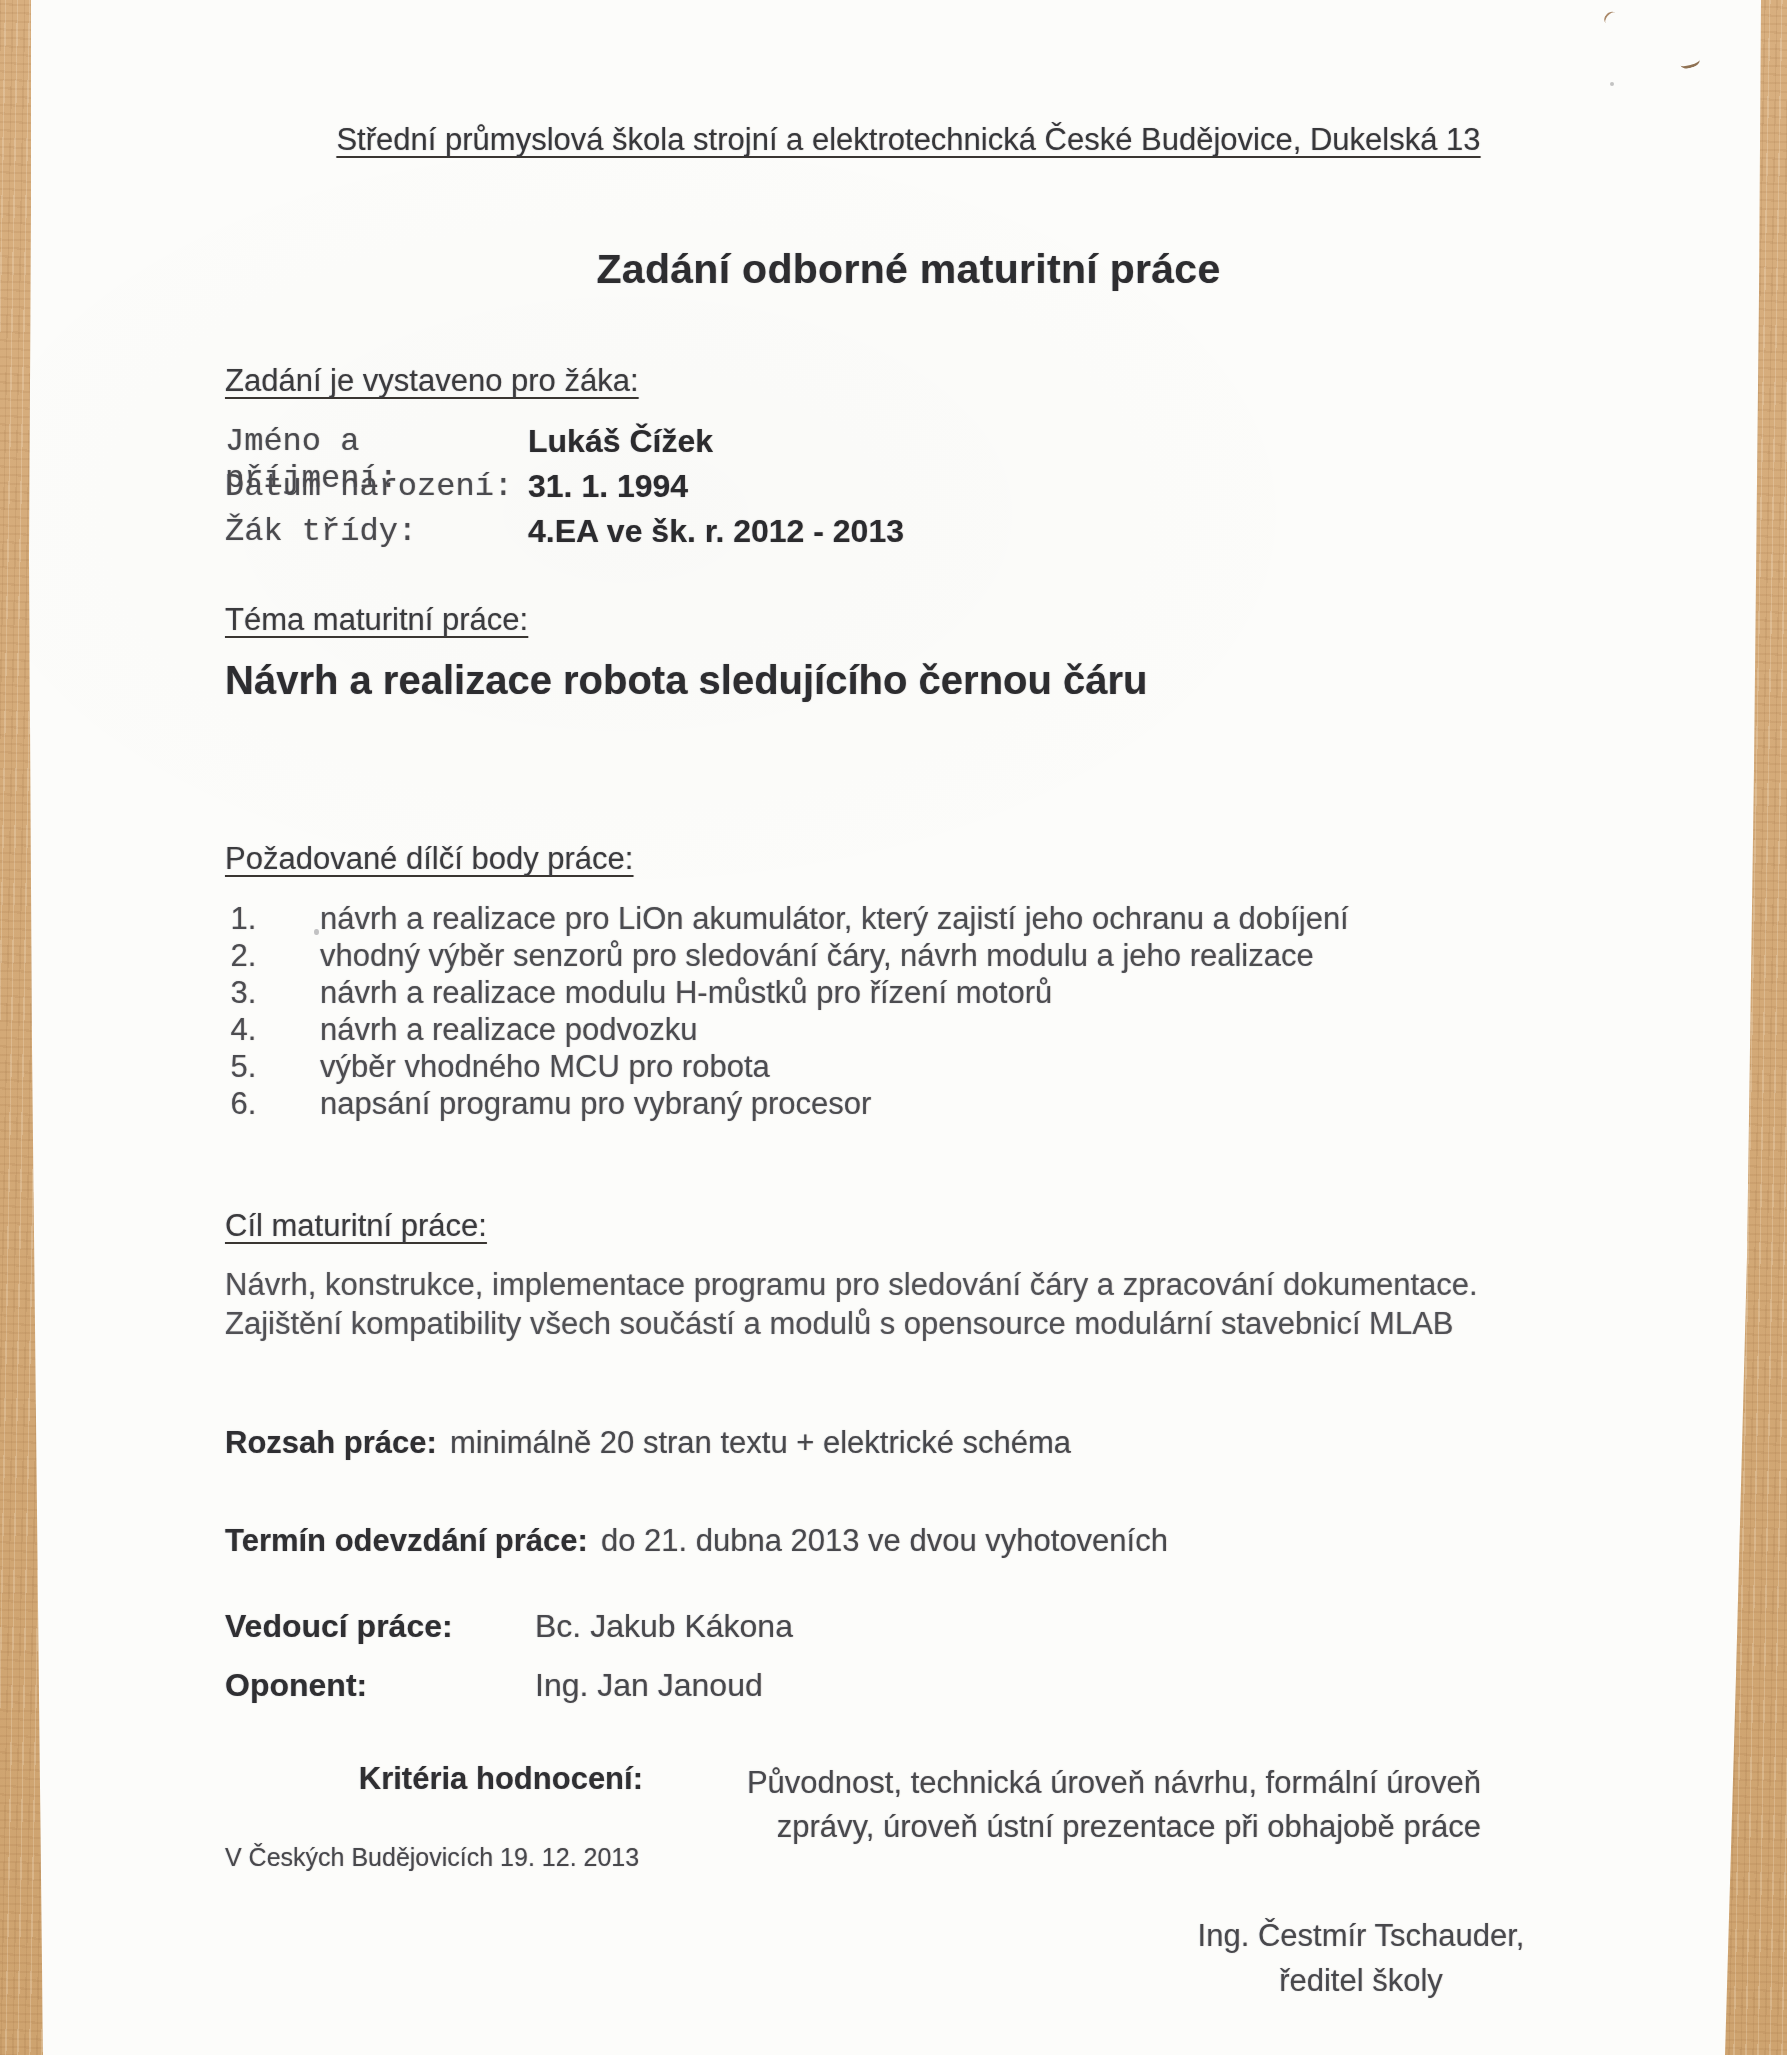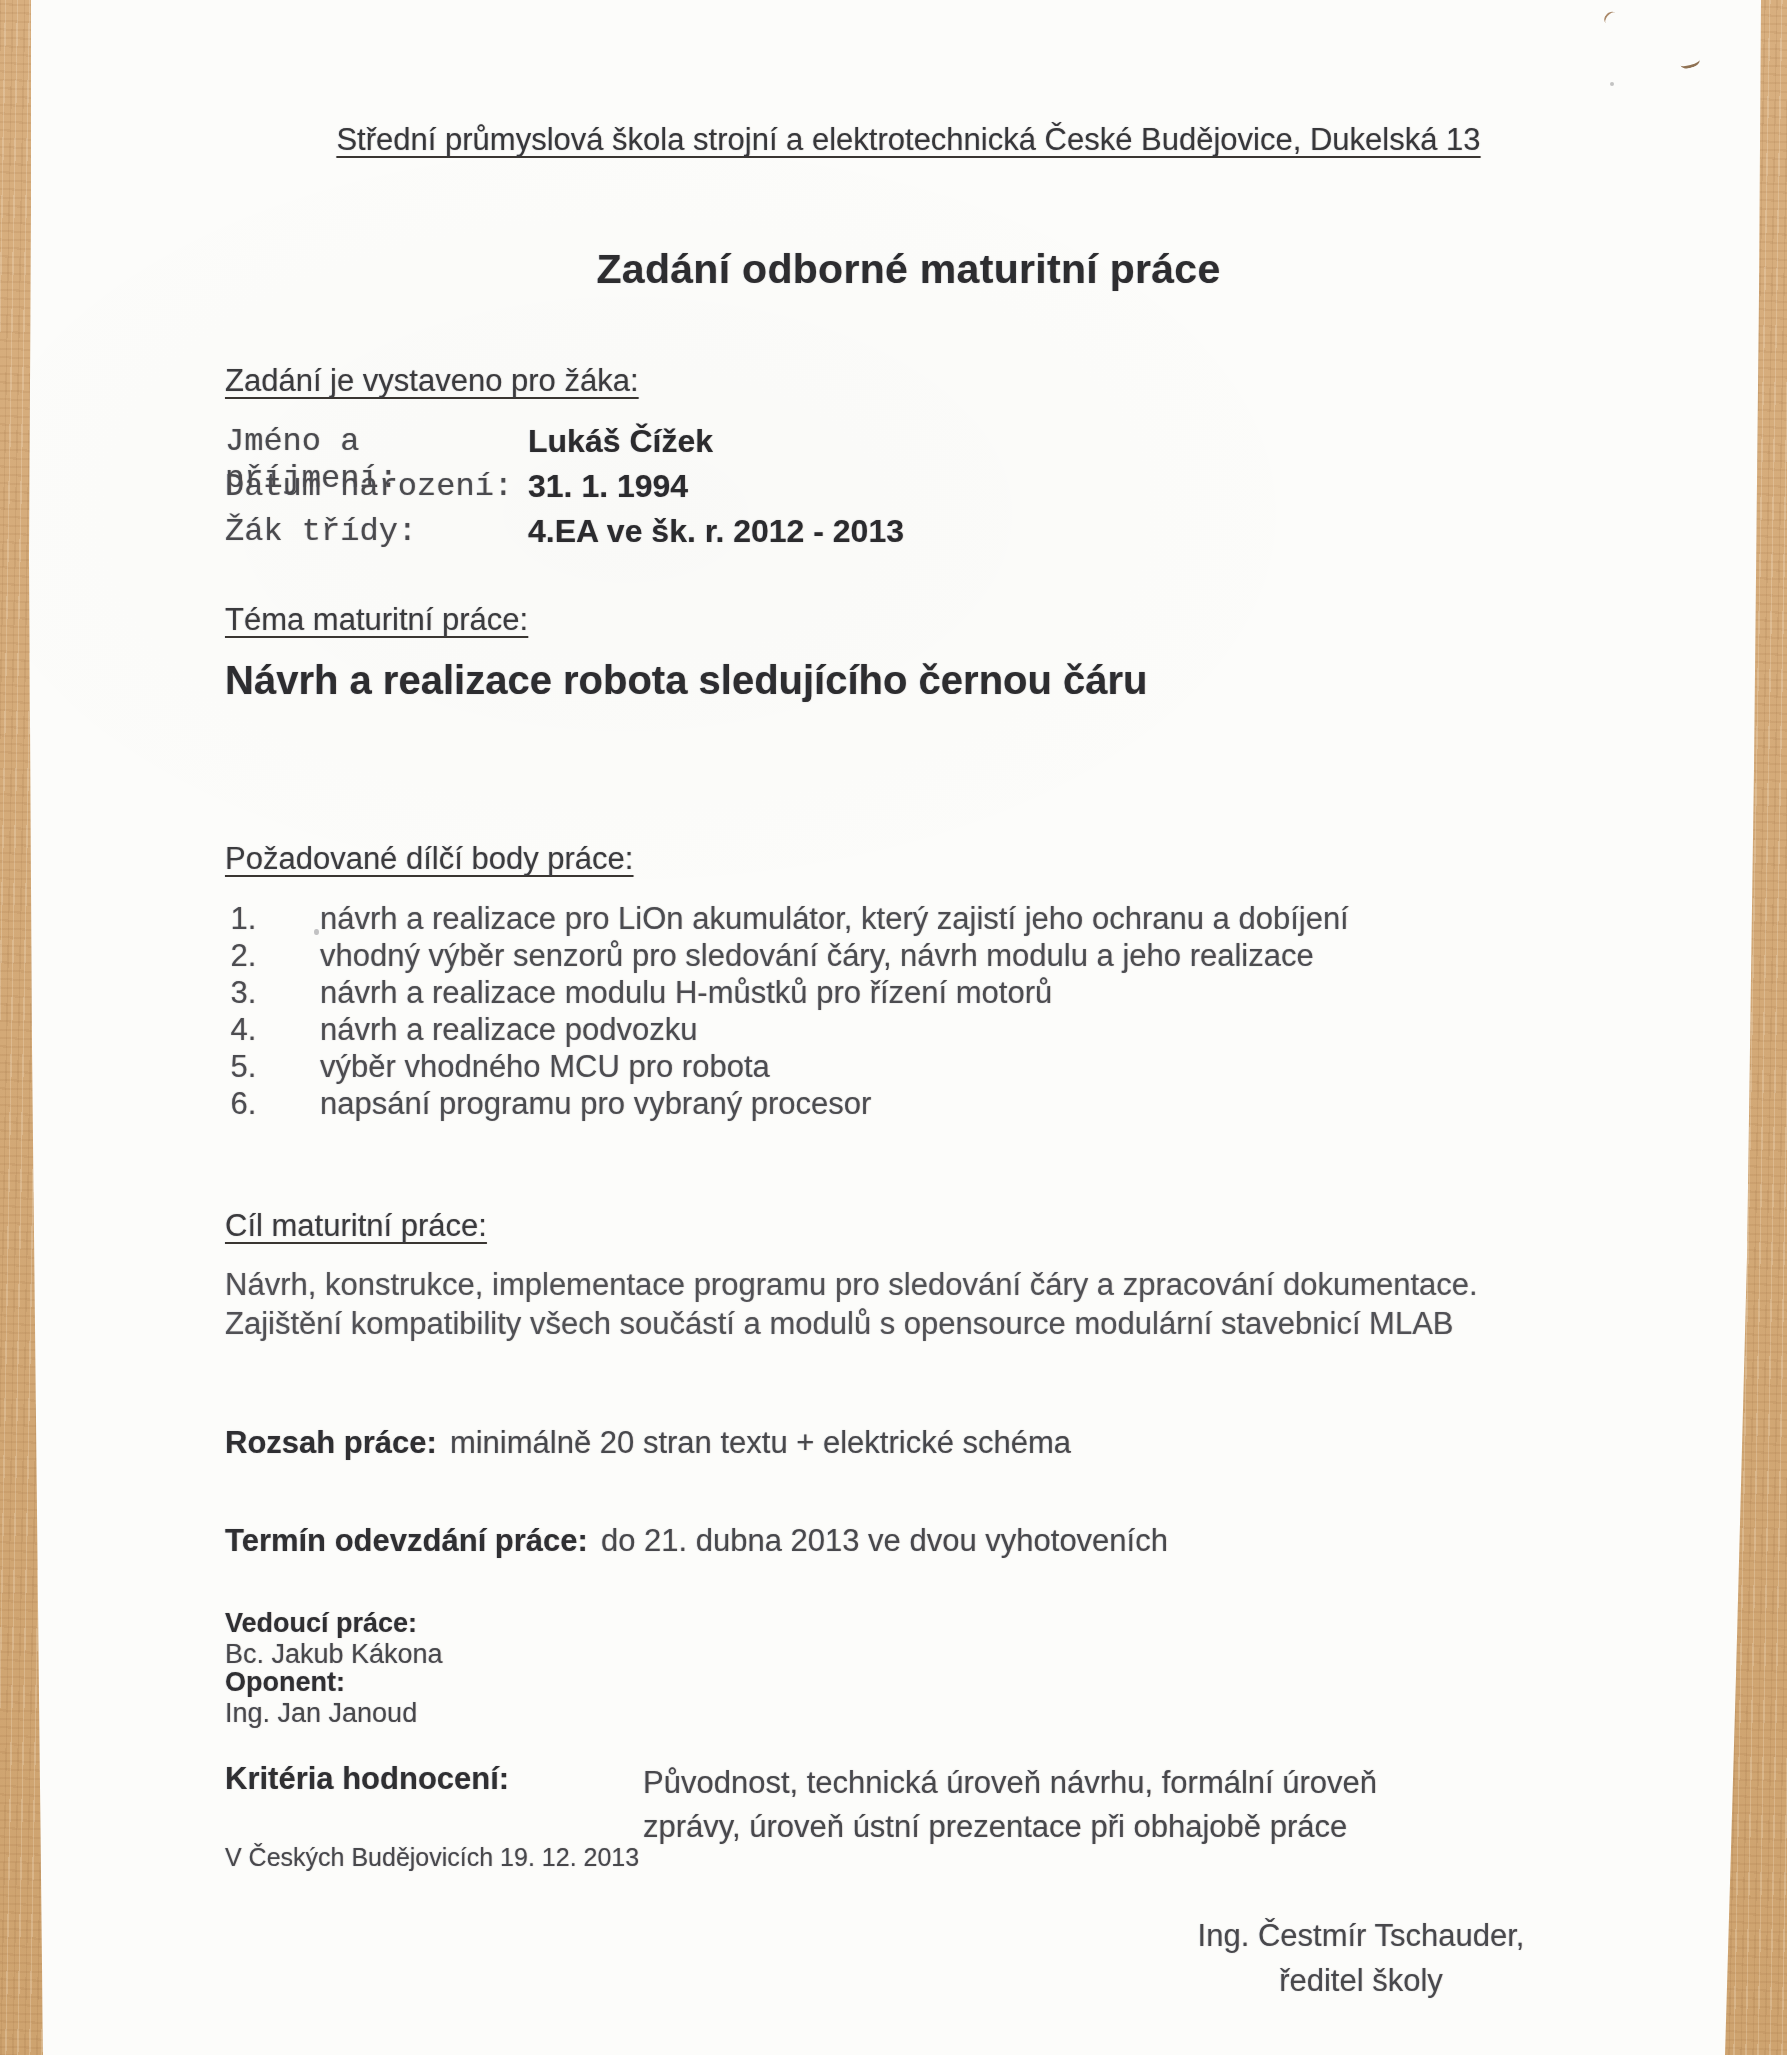--- a/index.html
+++ b/index.html
@@ -71,27 +71,27 @@
     position:absolute; top:1265px; left:0; width:1320px;
     font-size:31px; line-height:39px; color:#515155;
   }
 
   .inline-line { position:absolute; left:0; font-size:31px; color:#48484c; }
   .scope    { top:1425px; }
   .deadline { top:1523px; }
   .bold-label { font-weight:bold; color:#2f2f32; }
   .inline-value { margin-left:13px; }
 
-  .pair { position:absolute; left:0; display:flex; font-size:27px;flex-direction:column; }
+  .pair { position:absolute; left:0; display:flex; font-size:32px; }
   .supervisor { top:1608px; }
   .opponent   { top:1667px;justify-content:flex-end; }
   .pair .plabel { width:310px; font-weight:bold; color:#2f2f32; }
   .pair .pval { color:#48484c; }
 
-  .criteria { position:absolute; top:1761px; left:0; display:flex; font-size:31px; }
+  .criteria { position:absolute; top:1761px; left:0; display:flex; font-size:31px;text-align:right; }
   .criteria .clabel { width:418px; font-weight:bold; color:#2f2f32; }
   .criteria .cval { width:838px; line-height:44px; color:#48484c; }
 
   .footer-place {
     position:absolute; top:1799px; left:0;
     font-size:25px; color:#48484c;margin-top:44px;
   }
   .signature {
     position:absolute; top:1913px; left:942px; width:388px;
     text-align:center; font-size:31px; line-height:45px; color:#48484c;

